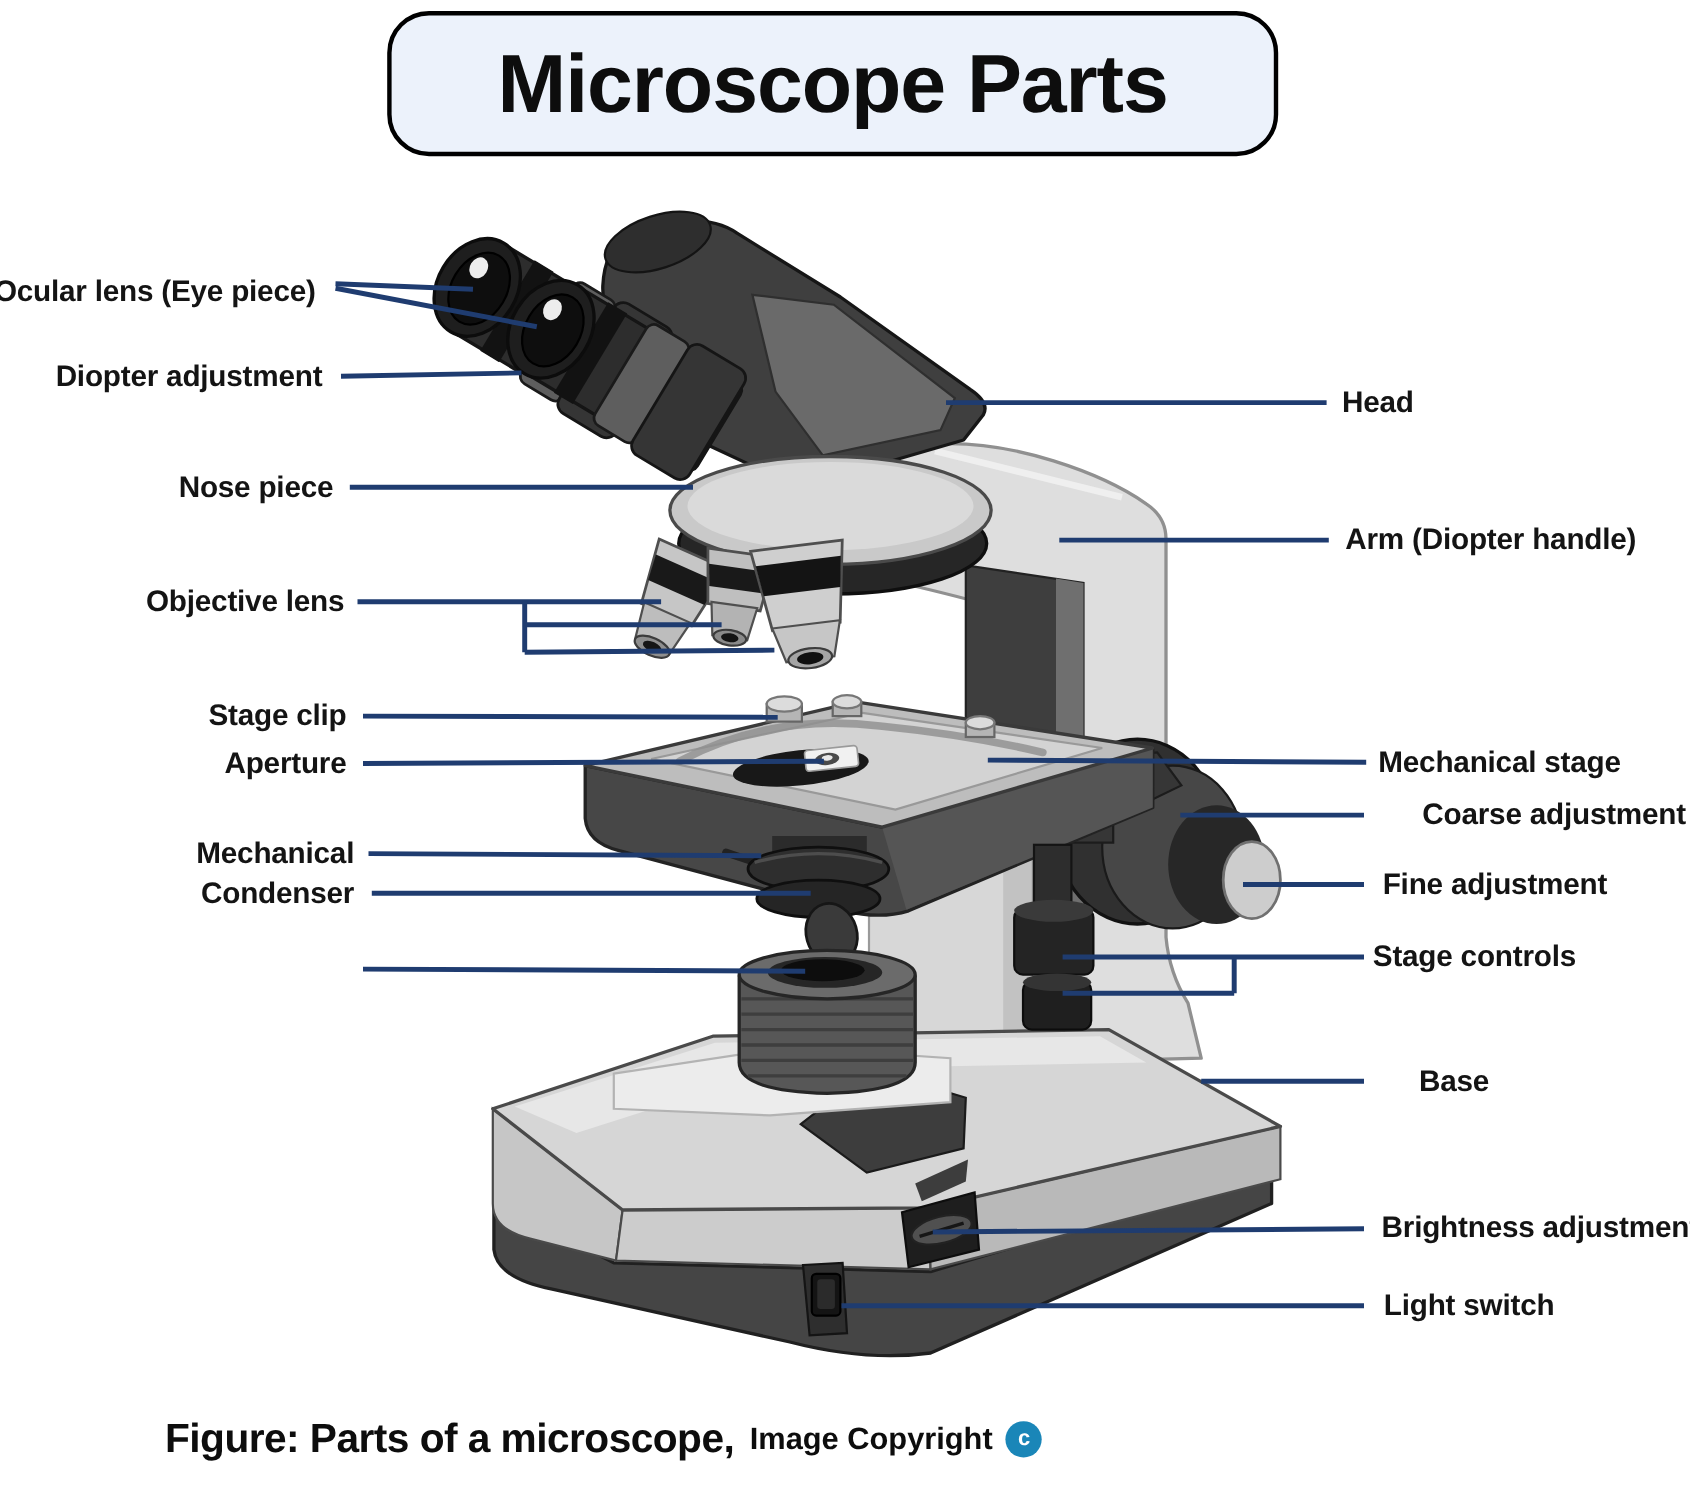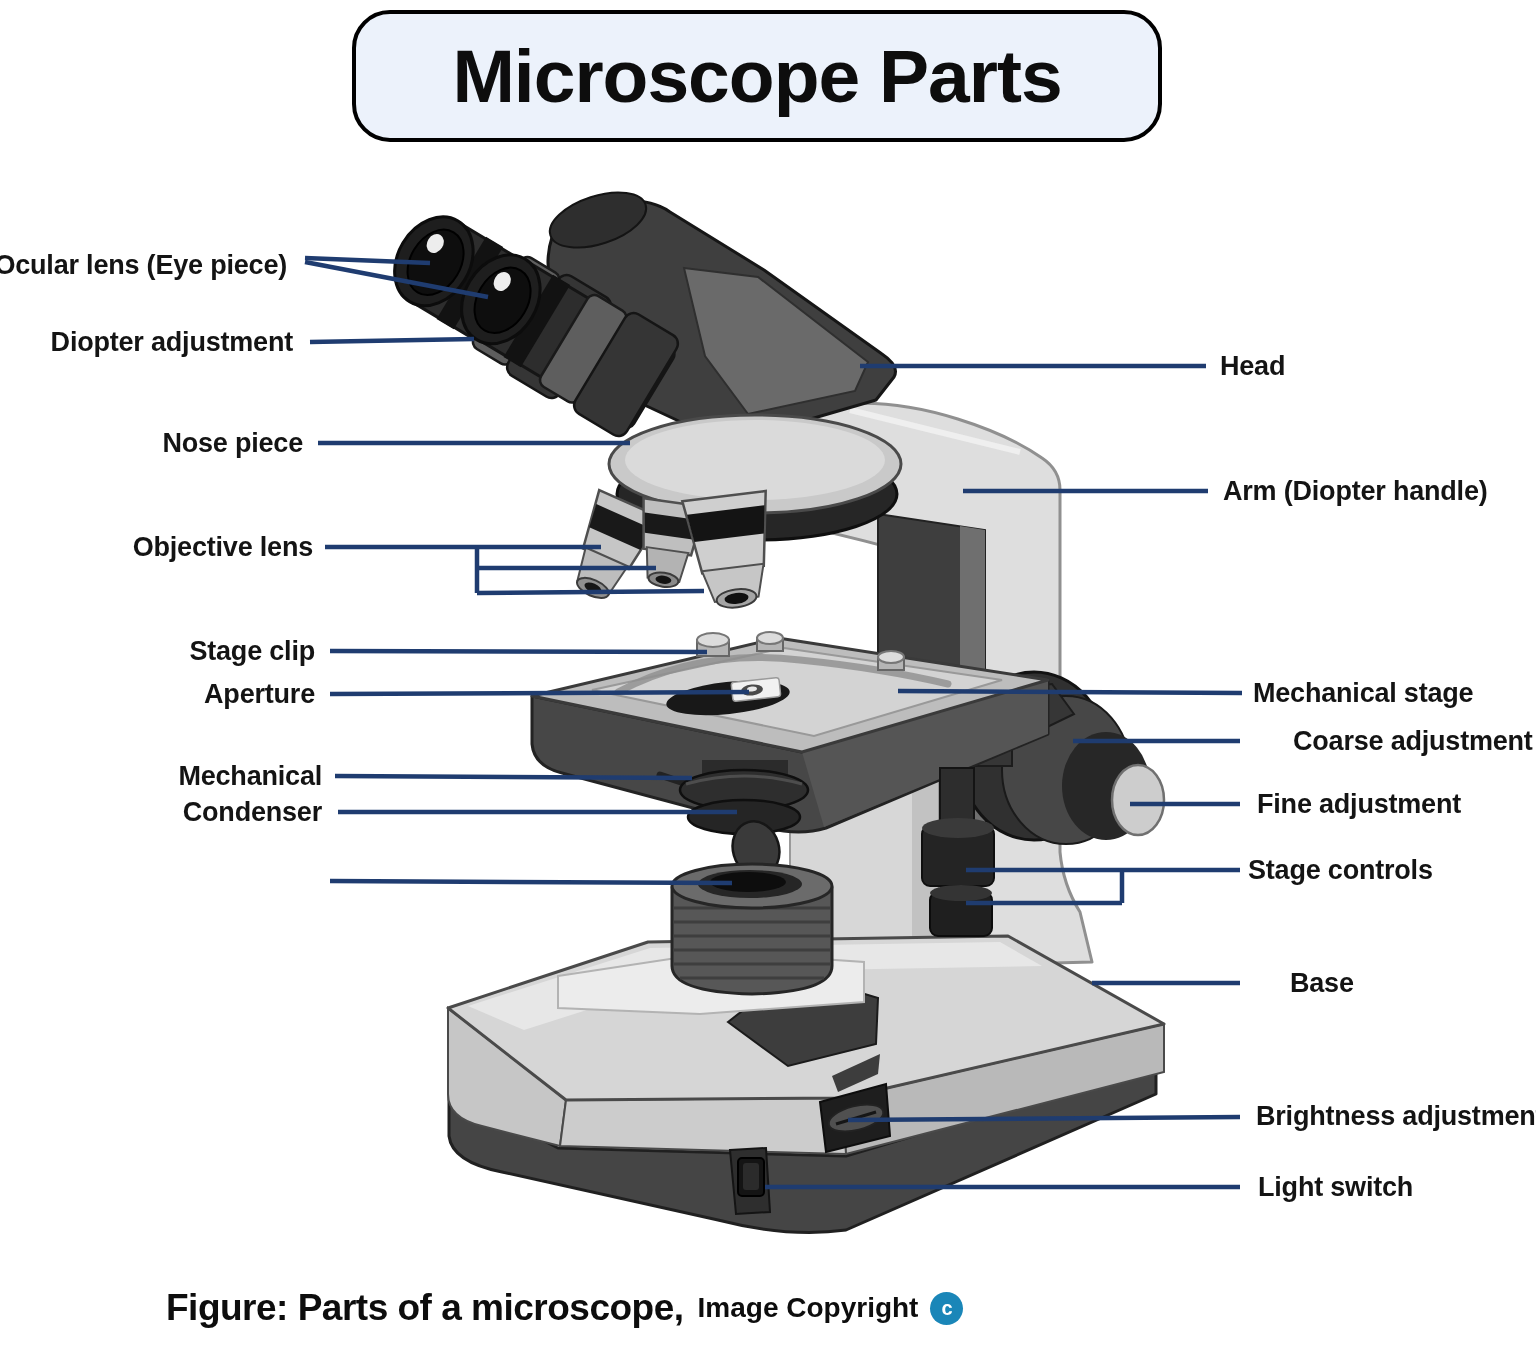--- a/index.html
+++ b/index.html
@@ -12,21 +12,21 @@
     display:flex;align-items:center;justify-content:center;box-sizing:border-box;
   }
   .title-box span{font-size:75px;font-weight:bold;color:#0d0d0d;letter-spacing:-1px;}
   .lbl{
     position:absolute;font-size:27px;font-weight:bold;color:#141414;
     white-space:nowrap;transform:translateY(-50%);letter-spacing:-0.2px;
   }
   .lbl.right-align{text-align:right;}
   .lbl.two-line{transform:none;line-height:33px;}
   .caption{
-    position:absolute;left:166px;top:1285px;width:1330px;height:46px;
+    position:absolute;left:150px;top:1285px;width:1330px;height:46px;
     display:flex;align-items:center;white-space:nowrap;color:#0d0d0d;
   }
   .caption .fig{font-size:37px;font-weight:bold;letter-spacing:-0.5px;}
   .caption .cp{font-size:28px;font-weight:bold;margin-left:14px;}
   .caption .badge{
     display:inline-flex;width:33px;height:33px;border-radius:50%;
     align-items:center;justify-content:center;margin:0 10px 0 12px;
     color:#ffffff;font-size:20px;font-weight:bold;
   }
   .caption .author{font-size:28px;font-weight:bold;}

